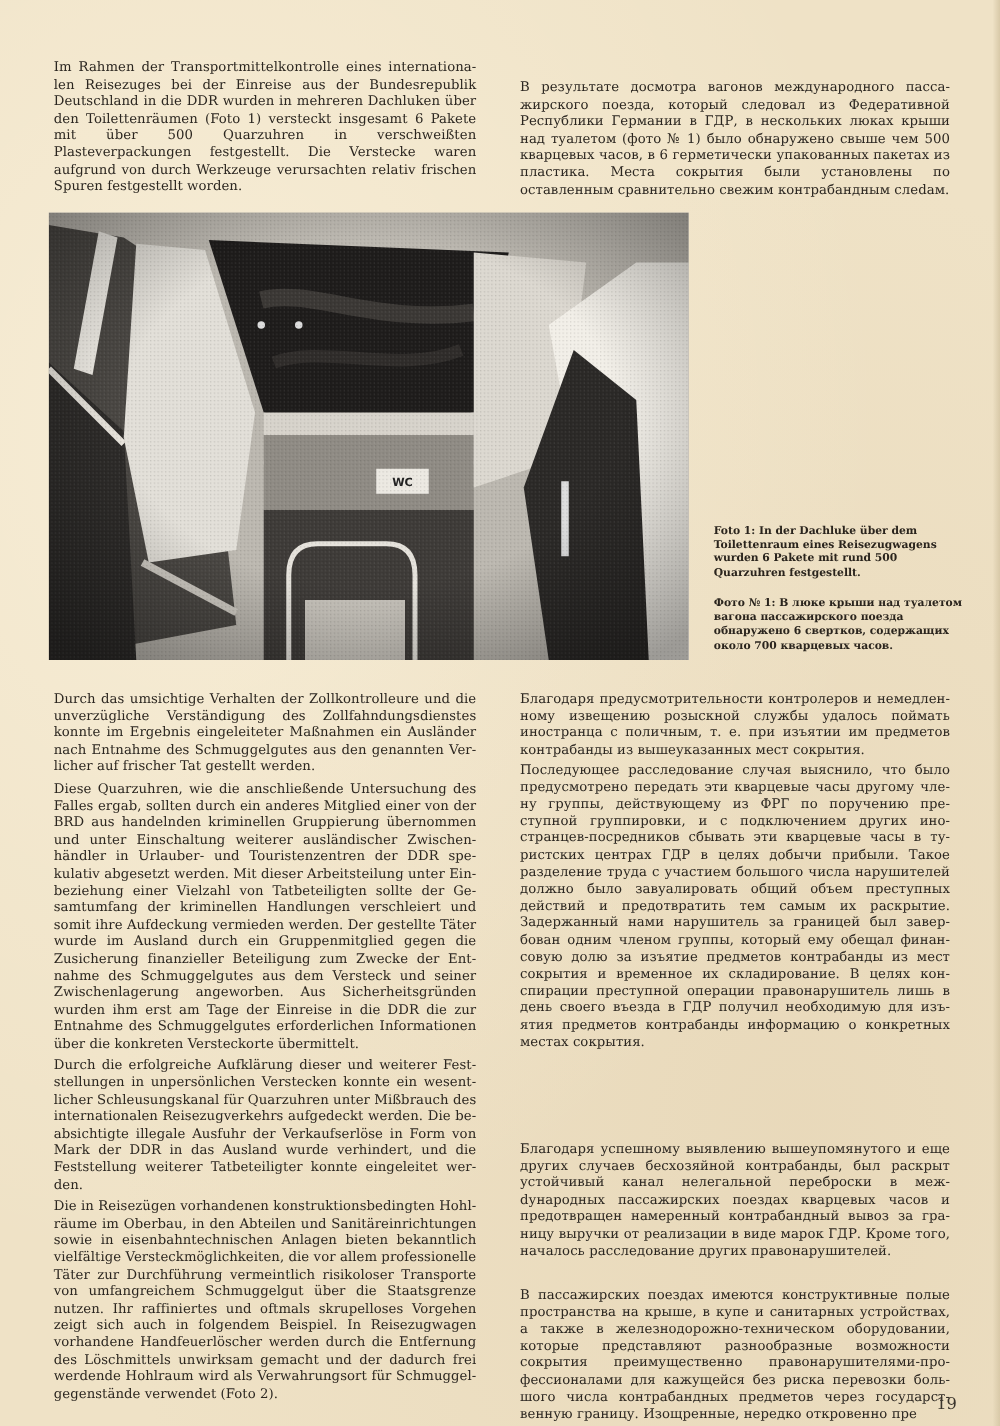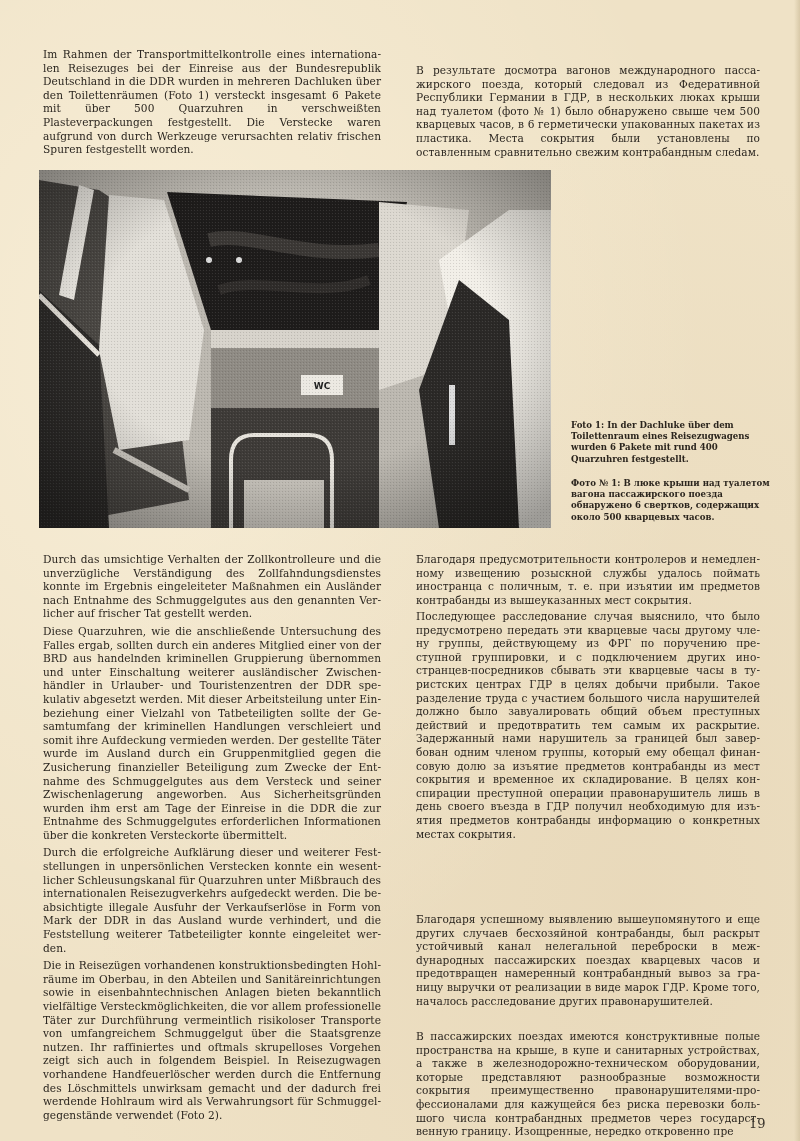--- a/index.html
+++ b/index.html
@@ -109,24 +109,24 @@
     <rect x="410" y="215" width="6" height="60" fill="#ddd"></rect>
 
     <line x1="75" y1="280" x2="150" y2="320" stroke="#cfcbc3" stroke-width="6"></line>
 
     <rect width="512" height="358" fill="url(#grain)"></rect>
     <rect width="512" height="358" fill="url(#vign)"></rect>
   </svg>
 </div>
 
 <div class="caption" style="top:420px;">
-  <p>Foto 1: In der Dachluke über dem Toilettenraum eines Reisezugwagens wurden 6 Pakete mit rund 400 Quarzuhren festgestellt.</p>
+  <p>Foto 1: In der Dachluke über dem Toilettenraum eines Reisezugwagens wurden 6 Pakete mit rund 500 Quarzuhren festgestellt.</p>
 </div>
 <div class="caption" style="top:478px;">
-  <p>Фото № 1: В люке крыши над туалетом вагона пассажирского поезда обнаружено 6 свертков, содержащих около 500 кварцевых часов.</p>
+  <p>Фото № 1: В люке крыши над туалетом вагона пассажирского поезда обнаружено 6 свертков, содержащих около 700 кварцевых часов.</p>
 </div>
 
 <div class="text-block de" style="top:549px;">
   <p>Durch das umsichtige Verhalten der Zollkontrolleure und die unverzügliche Verständigung des Zollfahndungsdienstes konnte im Ergebnis eingeleiteter Maßnahmen ein Ausländer nach Entnahme des Schmuggelgutes aus den genannten Ver­licher auf frischer Tat gestellt werden.</p>
   <p>Diese Quarzuhren, wie die anschließende Untersuchung des Falles ergab, sollten durch ein anderes Mitglied einer von der BRD aus handelnden kriminellen Gruppierung übernom­men und unter Einschaltung weiterer ausländischer Zwischen­händler in Urlauber- und Touristenzentren der DDR spe­kulativ abgesetzt werden. Mit dieser Arbeitsteilung unter Ein­beziehung einer Vielzahl von Tatbeteiligten sollte der Ge­samtumfang der kriminellen Handlungen verschleiert und somit ihre Aufdeckung vermieden werden. Der gestellte Tä­ter wurde im Ausland durch ein Gruppenmitglied gegen die Zusicherung finanzieller Beteiligung zum Zwecke der Ent­nahme des Schmuggelgutes aus dem Versteck und seiner Zwi­schenlagerung angeworben. Aus Sicherheitsgründen wurden ihm erst am Tage der Einreise in die DDR die zur Entnahme des Schmuggelgutes erforderlichen Informationen über die konkreten Versteckorte übermittelt.</p>
   <p>Durch die erfolgreiche Aufklärung dieser und weiterer Fest­stellungen in unpersönlichen Verstecken konnte ein wesent­licher Schleusungskanal für Quarzuhren unter Mißbrauch des internationalen Reisezugverkehrs aufgedeckt werden. Die be­absichtigte illegale Ausfuhr der Verkaufserlöse in Form von Mark der DDR in das Ausland wurde verhindert, und die Feststellung weiterer Tatbeteiligter konnte eingeleitet wer­den.</p>
   <p>Die in Reisezügen vorhandenen konstruktionsbedingten Hohl­räume im Oberbau, in den Abteilen und Sanitäreinrichtungen sowie in eisenbahntechnischen Anlagen bieten bekanntlich vielfältige Versteckmöglichkeiten, die vor allem professionelle Täter zur Durchführung vermeintlich risikoloser Transporte von umfangreichem Schmuggelgut über die Staatsgrenze nut­zen. Ihr raffiniertes und oftmals skrupelloses Vorgehen zeigt sich auch in folgendem Beispiel. In Reisezugwagen vorhan­dene Handfeuerlöscher werden durch die Entfernung des Löschmittels unwirksam gemacht und der dadurch frei wer­dende Hohlraum wird als Verwahrungsort für Schmuggel­gegenstände verwendet (Foto 2).</p>
 </div>
 
 <div class="text-block ru" style="top:549px;">

